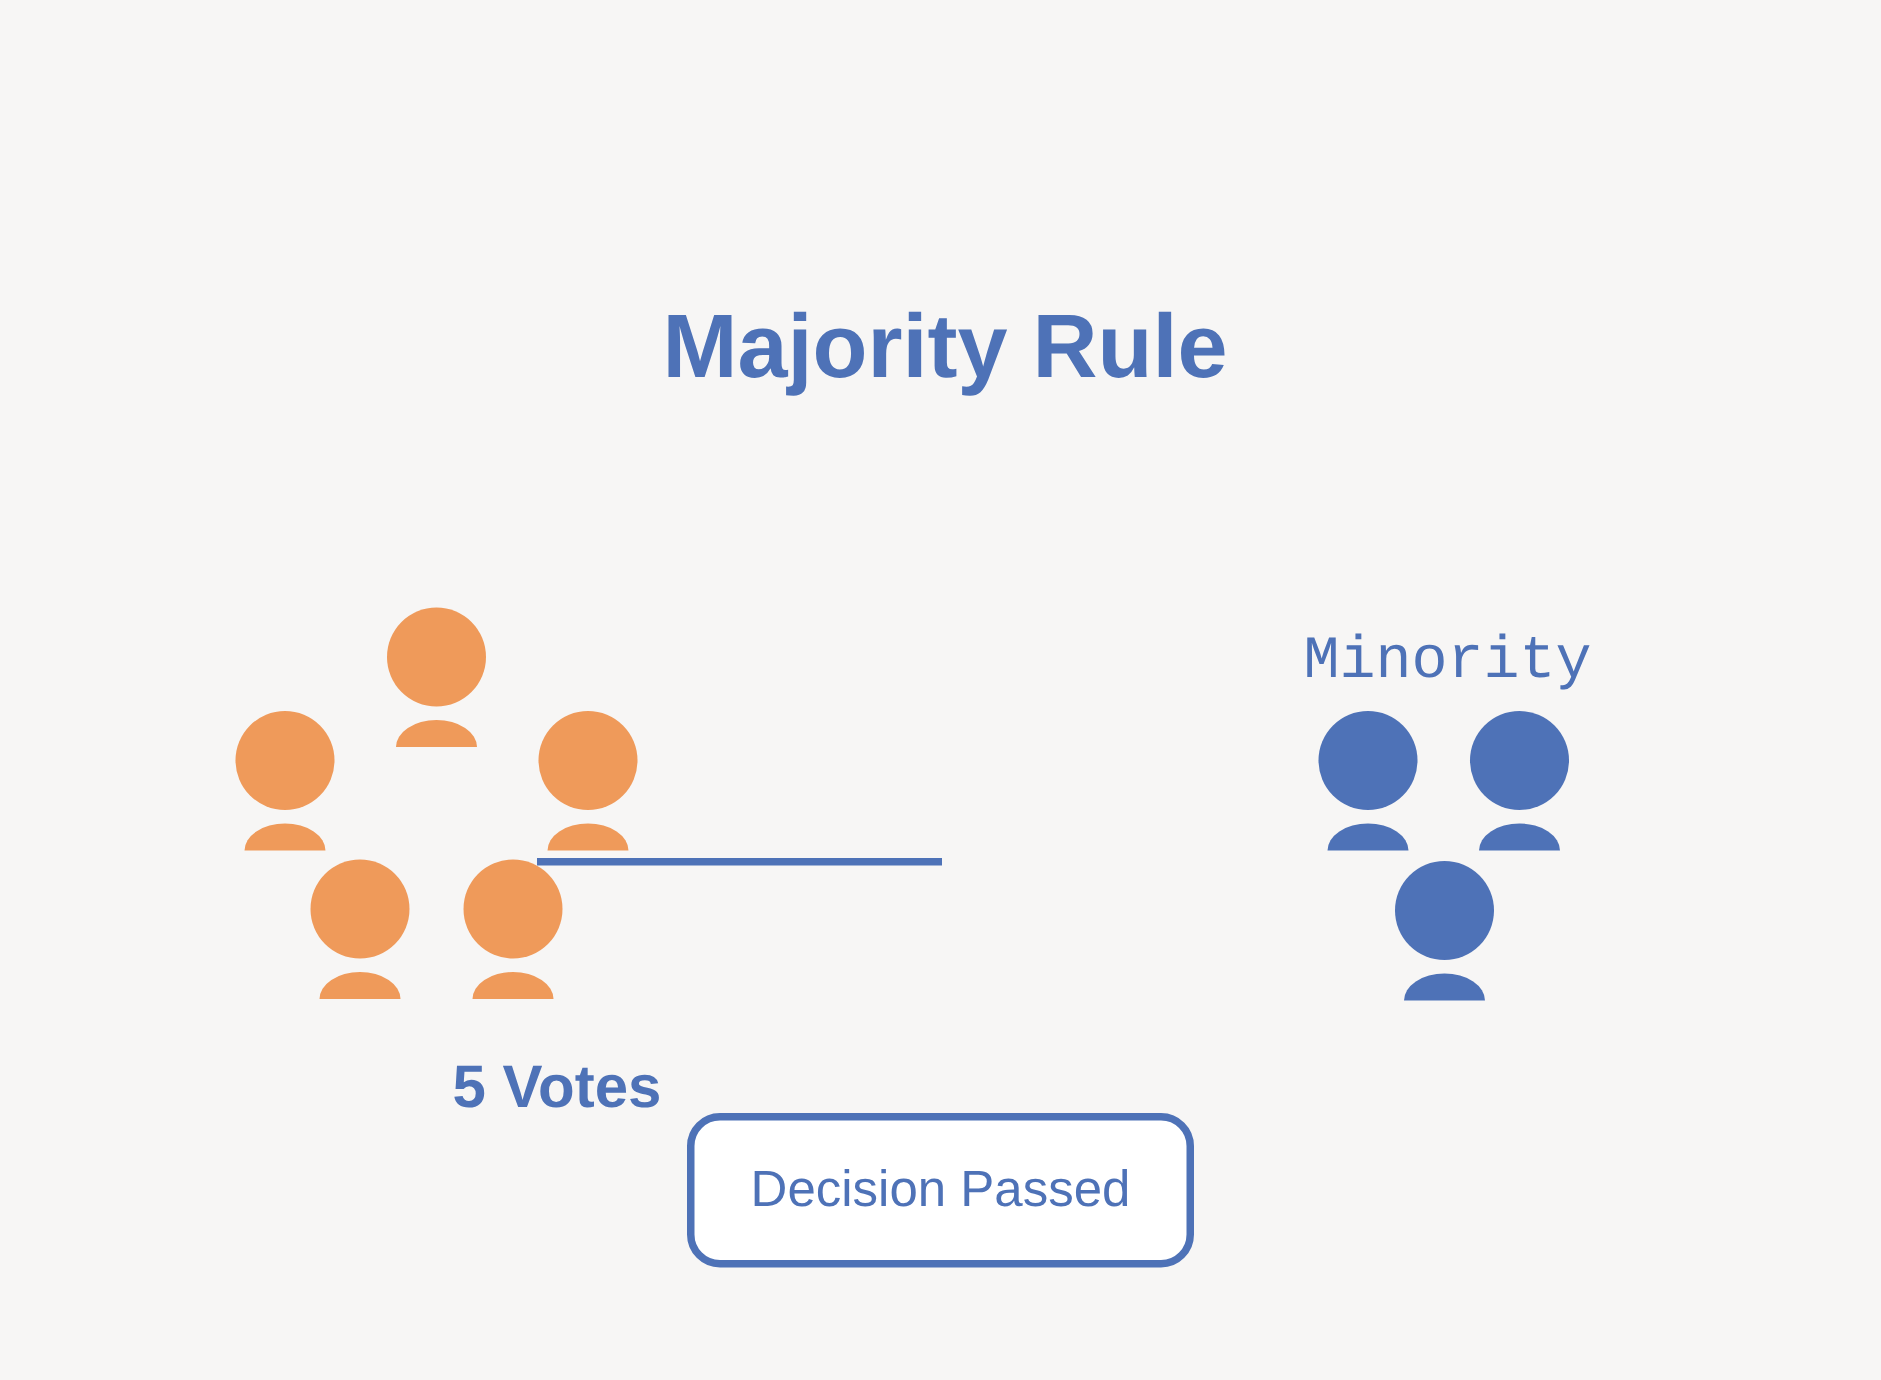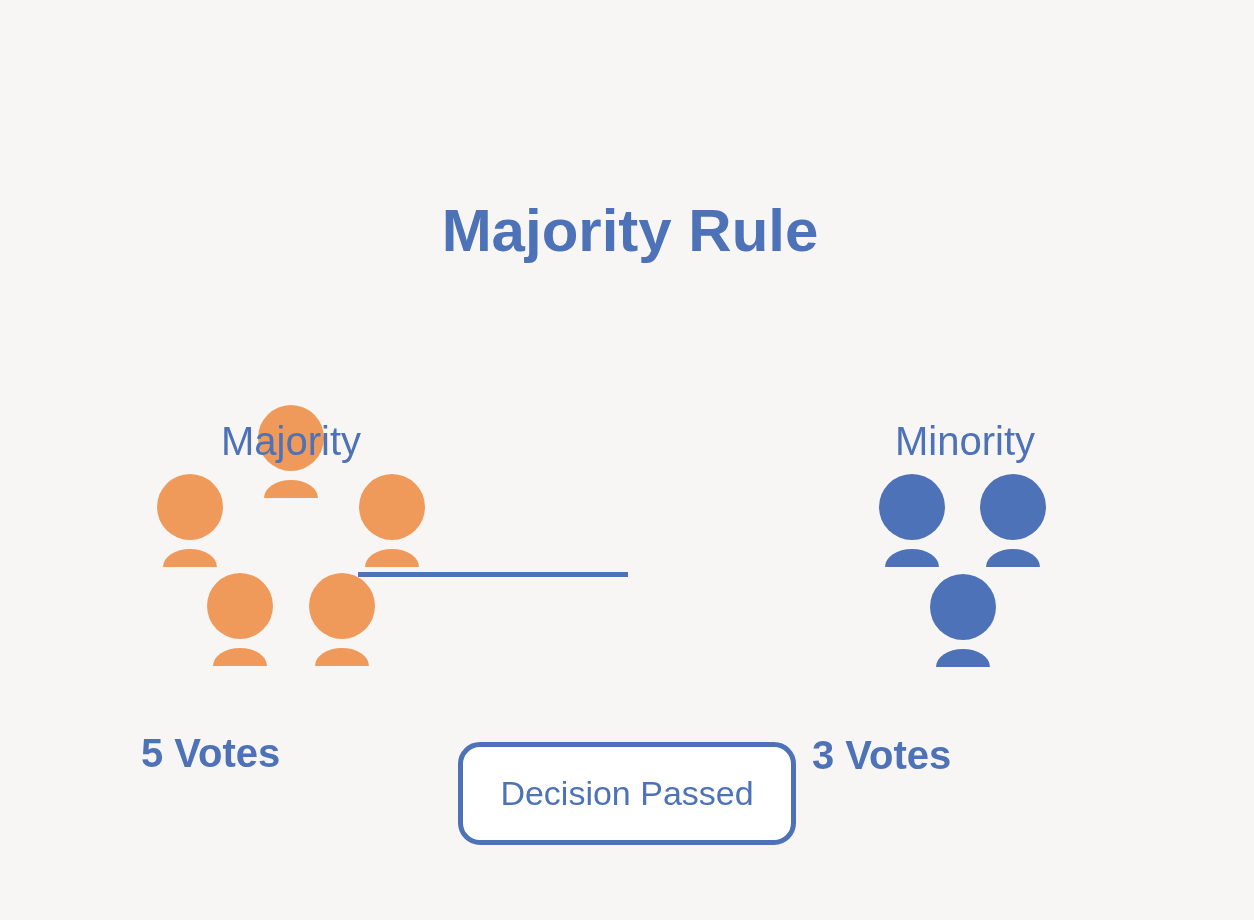--- a/index.html
+++ b/index.html
@@ -32,28 +32,27 @@
     position: absolute; inset: 0;
   }
   .group-label {
     position: absolute;
     width: 300px; text-align: center;
     font-size: 40px; font-weight: normal;
     color: var(--blue);
     z-index: 3;
   }
   .g-majority .group-label { left: 141px; top: 419px; }
-  .g-minority .group-label { left: 815px; top: 419px; }
+  .g-minority .group-label { left: 815px; top: 419px; font-family: Liberation Mono, monospace; }
   .votes-label {
     position: absolute;
-    width: 300px; text-align: left;
+    width: 300px; text-align: right;
     font-size: 40px; font-weight: bold;
     color: var(--blue);
     z-index: 3;
-    margin-top: 28px;
   }
   .g-majority .votes-label { left: 141px; top: 703px; }
   .g-minority .votes-label { left: 812px; top: 705px; }
 
   .person { position: absolute; width: 66px; height: 93px; z-index: 1; }
   .head { width: 66px; height: 66px; border-radius: 50%; }
   .shoulders {
     width: 54px; height: 18px;
     margin: 9px auto 0;
     border-radius: 27px 27px 0 0 / 18px 18px 0 0;
@@ -91,21 +90,20 @@
   }
 </style>
 </head>
 <body>
 
 <div class="stage">
 
   <div class="title">Majority Rule</div>
 
   <div class="group-layer g-majority">
-    <div class="group-label">Majority</div>
 
     <div class="person p0">
         <div class="head" style="background: rgb(239, 154, 90);"></div>
         <div class="shoulders" style="background: rgb(239, 154, 90);"></div>
       </div>
       <div class="person p1">
         <div class="head" style="background: rgb(239, 154, 90);"></div>
         <div class="shoulders" style="background: rgb(239, 154, 90);"></div>
       </div>
       <div class="person p2">
@@ -131,20 +129,19 @@
         <div class="shoulders" style="background: rgb(78, 114, 183);"></div>
       </div>
       <div class="person p1">
         <div class="head" style="background: rgb(78, 114, 183);"></div>
         <div class="shoulders" style="background: rgb(78, 114, 183);"></div>
       </div>
       <div class="person p2">
         <div class="head" style="background: rgb(78, 114, 183);"></div>
         <div class="shoulders" style="background: rgb(78, 114, 183);"></div>
       </div>
-      <div class="votes-label">3 Votes</div>
   </div>
 
   <div class="divider"></div>
 
   <button class="decision-btn">Decision Passed</button>
 
 </div>
 
 </body></html>

